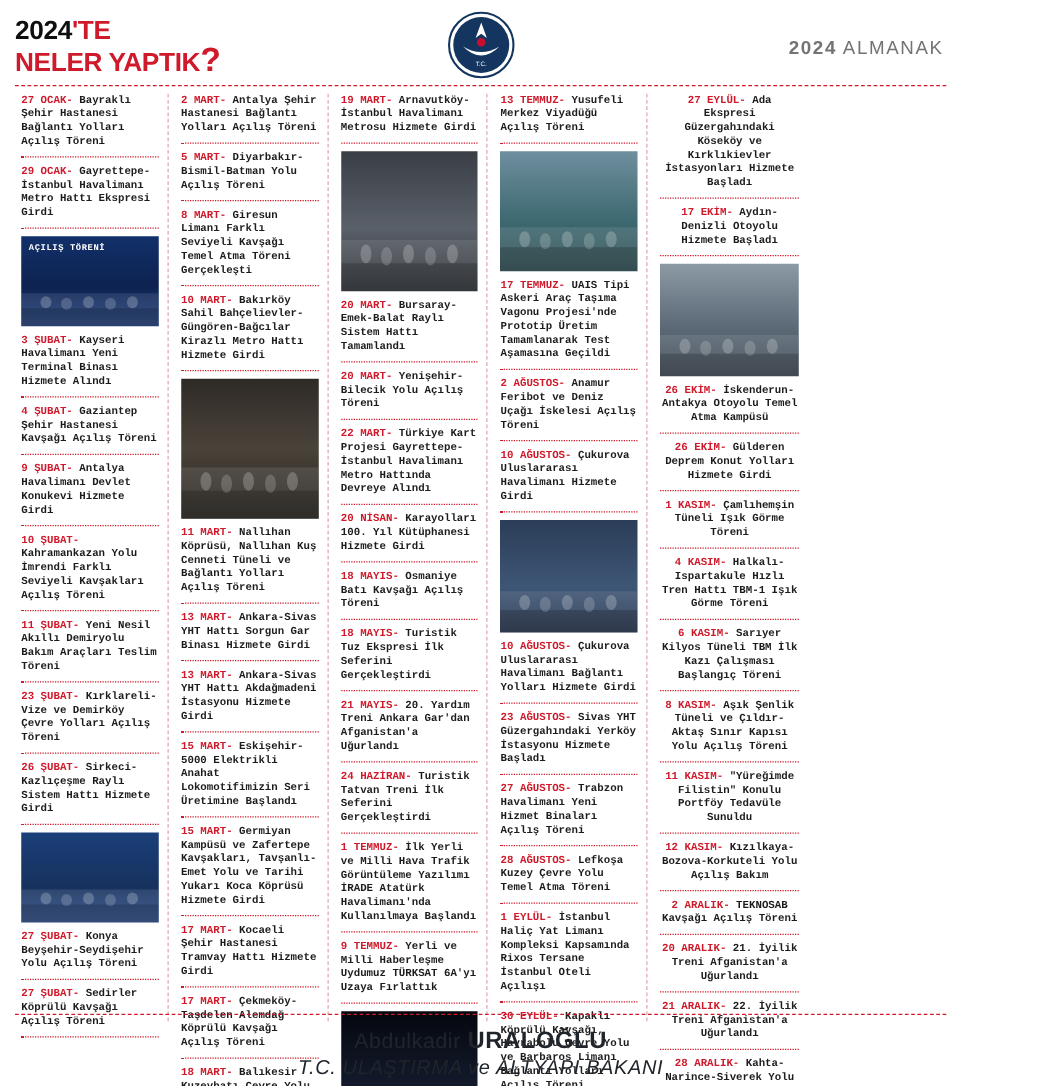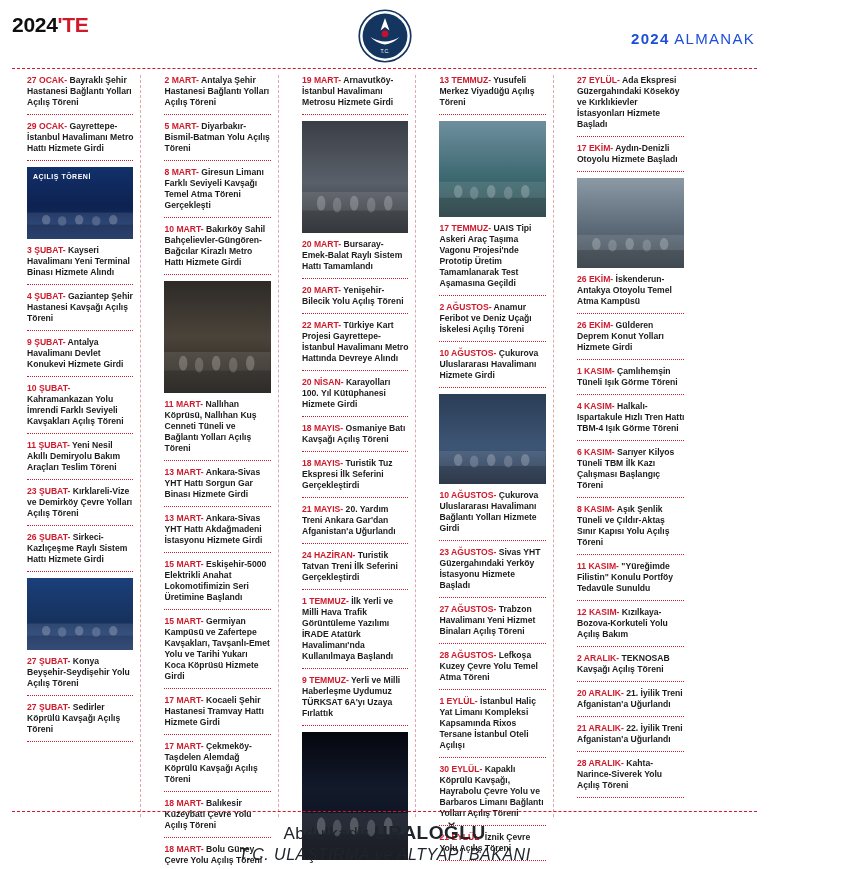--- a/index.html
+++ b/index.html
@@ -13,43 +13,44 @@
   }
   .page { position: relative; width:769px; height:869px; padding: 0; }
 
   
   .header { position: relative; height: 66px; padding: 10px 14px 0 14px; }
   .header-title { position:absolute; left: 12px; top: 14px; line-height: 1.0; }
   .ht-line1 { font-size: 21px; font-weight: bold; color:#0f0f0f; letter-spacing:-0.3px; }
   .ht-line1 .red { color:#cf1a2b; }
   .ht-line2 { font-size: 21px; font-weight: bold; color:#cf1a2b; letter-spacing:-0.3px; }
   .ht-q { color:#cf1a2b; font-size: 27px; font-weight:bold; }
-  .header-right { position:absolute; right:14px; top:30px; font-size:15px; letter-spacing:1.3px; color:#1d4ed8; }
+  .header-right { position:absolute; right:14px; top:30px; font-size:15px; letter-spacing:1.3px; color:#737373; }
   .header-right b { font-weight:bold; }
   .logo { position:absolute; left:50%; top:8px; transform:translateX(-50%); width:56px; height:56px; }
 
   
   .divider-red {
     border-top: 1px dashed #cf1a2b; height:0; margin: 2px 12px 6px 12px;
   }
   .rule-dotted { border-top: 1px dotted #cf1a2b; height:0; margin:6px 0 6px 0; }
 
   
   .columns {
     display: flex;
-    gap: 16px;
-    padding: 0 20px;
+    gap: 3px;
+    padding: 0 10px;
     height: 742px;
+    font-family: Liberation Mono, monospace;
   }
   .col {
     width: 16.666%;
     padding: 0 7px;
     border-right: 1px dashed #e2a7ad;
   }
-  .col:last-child { border-right: none; }
+  .col:last-child { border-right: none; text-align: center; }
 
   .entry { margin: 0 0 5px 0; }
   .entry p {
     margin:0; font-size: 8.6px; line-height: 1.28; color:#111;
   }
   .entry .date { color:#cf1a2b; font-weight: bold; }
   .entry .txt { font-weight: bold; color:#1c1c1c; }
 
   .photo {
     width:100%; margin: 4px 0 6px 0; position:relative; overflow:hidden;
@@ -67,20 +68,23 @@
 </head>
 <body>
 
 <div class="page">
 
   <div class="header">
     <div class="header-title">
       <div class="ht-line1">
         <span>2024</span><span class="red">'TE</span>
       </div>
+      <div class="ht-line2">
+        <span>NELER YAPTIK</span><span class="ht-q">?</span>
+      </div>
     </div>
 
     <svg class="logo" viewBox="0 0 100 100">
       <circle cx="50" cy="50" r="46" fill="#ffffff" stroke="#14355f" stroke-width="3"></circle>
       <circle cx="50" cy="50" r="40" fill="#14355f"></circle>
       <path d="M50 18 L58 40 L50 34 L42 40 Z" fill="#ffffff"></path>
       <path d="M24 52 q26 16 52 0 q-26 26 -52 0 z" fill="#ffffff"></path>
       <circle cx="50" cy="46" r="6" fill="#c8102e"></circle>
       <text x="50" y="80" font-size="9" fill="#ffffff" text-anchor="middle" font-family="Liberation Sans, sans-serif">T.C.</text>
     </svg>
@@ -93,21 +97,21 @@
 
   <div class="divider-red"></div>
 
   <div class="columns" id="columns">
       <div class="col">
         <div class="entry">
           <p><span class="date">27 OCAK-</span><span class="txt"> Bayraklı Şehir Hastanesi Bağlantı Yolları Açılış Töreni</span></p>
           <div class="rule-dotted"></div>
         </div>
         <div class="entry">
-          <p><span class="date">29 OCAK-</span><span class="txt"> Gayrettepe-İstanbul Havalimanı Metro Hattı Hizmete Girdi</span></p>
+          <p><span class="date">29 OCAK-</span><span class="txt"> Gayrettepe-İstanbul Havalimanı Metro Hattı Ekspresi Girdi</span></p>
           <div class="rule-dotted"></div>
         </div>
         <div class="photo" style="height: 72px; background: linear-gradient(rgb(18, 48, 106) 0%, rgb(13, 34, 80) 55%, rgb(29, 61, 120) 100%);">
           <div class="inner"><svg width="100%" height="100%" viewBox="0 0 100 60" preserveAspectRatio="none">
               <rect x="0" y="38" width="100" height="22" fill="rgba(255,255,255,0.10)"></rect>
               <rect x="0" y="48" width="100" height="12" fill="rgba(0,0,0,0.18)"></rect>
               <circle cx="18" cy="44" r="4" fill="rgba(255,255,255,0.22)"></circle>
               <circle cx="33" cy="45" r="4" fill="rgba(255,255,255,0.18)"></circle>
               <circle cx="49" cy="44" r="4" fill="rgba(255,255,255,0.22)"></circle>
               <circle cx="65" cy="45" r="4" fill="rgba(255,255,255,0.18)"></circle>
@@ -390,21 +394,21 @@
         </div>
         <div class="entry">
           <p><span class="date">26 EKİM-</span><span class="txt"> Gülderen Deprem Konut Yolları Hizmete Girdi</span></p>
           <div class="rule-dotted"></div>
         </div>
         <div class="entry">
           <p><span class="date">1 KASIM-</span><span class="txt"> Çamlıhemşin Tüneli Işık Görme Töreni</span></p>
           <div class="rule-dotted"></div>
         </div>
         <div class="entry">
-          <p><span class="date">4 KASIM-</span><span class="txt"> Halkalı-Ispartakule Hızlı Tren Hattı TBM-4 Işık Görme Töreni</span></p>
+          <p><span class="date">4 KASIM-</span><span class="txt"> Halkalı-Ispartakule Hızlı Tren Hattı TBM-1 Işık Görme Töreni</span></p>
           <div class="rule-dotted"></div>
         </div>
         <div class="entry">
           <p><span class="date">6 KASIM-</span><span class="txt"> Sarıyer Kilyos Tüneli TBM İlk Kazı Çalışması Başlangıç Töreni</span></p>
           <div class="rule-dotted"></div>
         </div>
         <div class="entry">
           <p><span class="date">8 KASIM-</span><span class="txt"> Aşık Şenlik Tüneli ve Çıldır-Aktaş Sınır Kapısı Yolu Açılış Töreni</span></p>
           <div class="rule-dotted"></div>
         </div>

